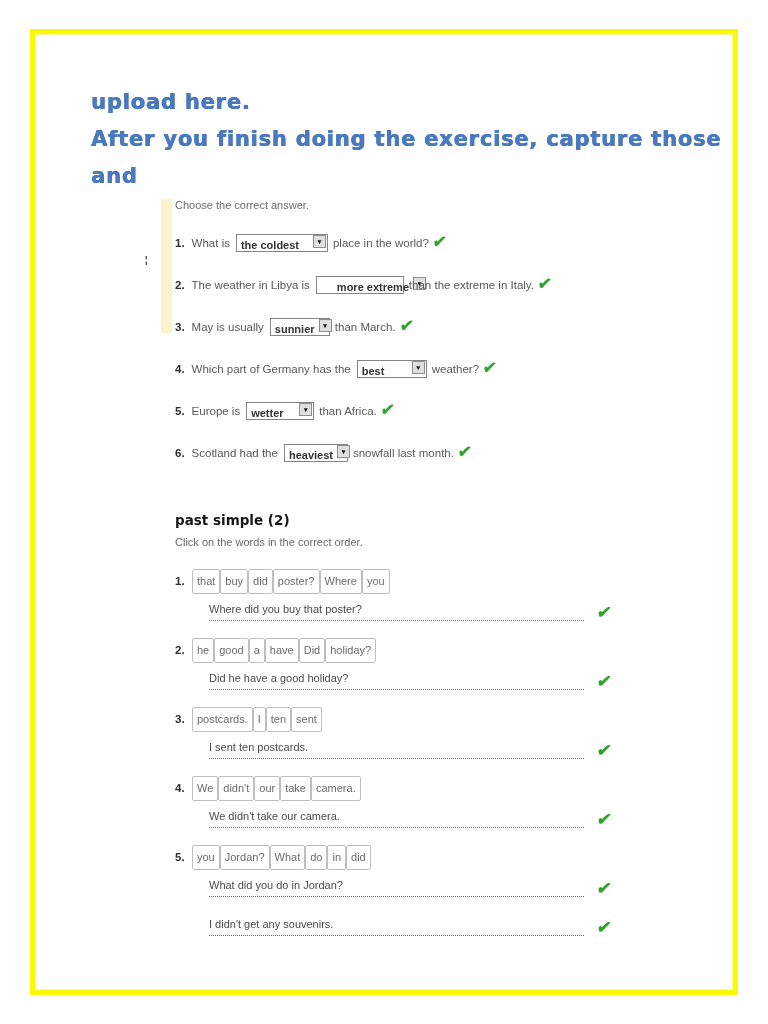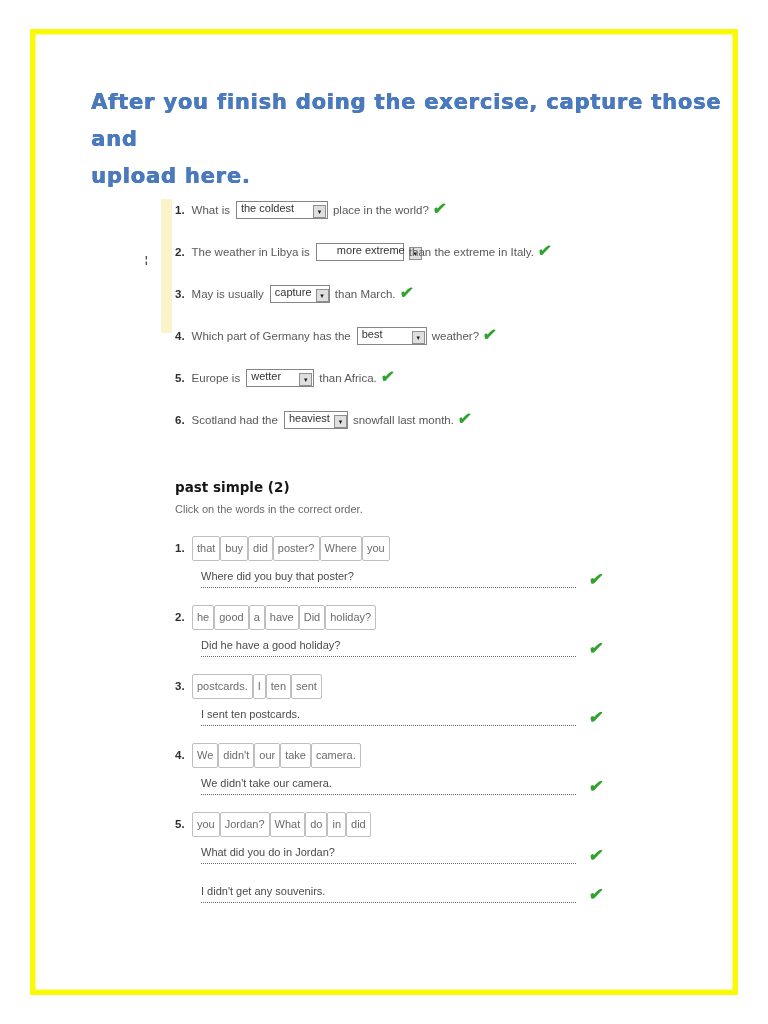--- a/index.html
+++ b/index.html
@@ -32,23 +32,23 @@
   .stray-mark{position:absolute;left:-16px;top:58px;font-size:9px;color:#333;font-weight:bold;line-height:6px;}
   section{padding-left:14px;}
   .sec-title{font-size:13.5px;font-weight:bold;color:#161616;margin:0 0 8px 0;
     font-family:"DejaVu Sans",sans-serif;}
   .sec-instr{font-size:11px;color:#6a6a6a;margin:0 0 21px 0;}
   
   .q-row{margin:0 0 20px 0;line-height:20px;white-space:nowrap;font-size:11.5px;color:#585858;}
   .q-num{font-weight:bold;color:#2e2e2e;margin-right:7px;}
   .q-text{margin-right:2px;}
   .sel{
-    display:inline-flex;align-items:flex-end;justify-content:space-between;
+    display:inline-flex;align-items:flex-start;justify-content:space-between;
     height:18px;border:1px solid #858585;background:#fff;vertical-align:middle;
-    margin:0 5px 2px 4px;padding:0 1px 0 4px;
+    margin:0 5px 2px 4px;padding:0 1px 0 4px;font-weight:bold;
   }
   .sel-text{font-size:11px;color:#333;white-space:nowrap;}
   .sel-arrow{
     width:13px;height:13px;margin-left:4px;flex:0 0 13px;
     background:#dfdfdf;border:1px solid #8f8f8f;
     display:inline-flex;align-items:center;justify-content:center;
     font-size:7px;color:#1a1a1a;line-height:1;
   }
   .check{color:var(--check-green);font-weight:bold;font-size:16px;margin-left:2px;
     display:inline-block;transform:skewX(-8deg);}
@@ -56,52 +56,53 @@
   .sec2{margin-top:48px;}
   .item{margin-bottom:17px;}
   .tiles-row{white-space:nowrap;margin-bottom:5px;line-height:20px;}
   .i-num{display:inline-block;width:17px;font-weight:bold;color:#2e2e2e;font-size:11.5px;}
   .tile{
     display:inline-block;padding:1px 4px 2px 4px;
     border:1px solid #bfbfbf;border-radius:2px;background:#fff;
     font-size:11px;color:#6b6b6b;
   }
   .answer-row{
-    position:relative;margin-left:26px;width:375px;
+    position:relative;margin-left:34px;width:375px;
     border-bottom:1.6px dotted #6b6b6b;padding-bottom:3px;
   }
   .answer-text{font-size:11px;color:#4b4b4b;}
   .answer-row .check{position:absolute;right:-27px;bottom:-3px;font-size:17px;}
 </style>
 </head>
 <body>
 
 <div class="frame">
 
   <div class="heading">
+    <div>upload here.</div>
     <div>After you finish doing the exercise, capture those and</div>
-    <div>upload here.</div>
   </div>
 
   <div class="shot">
     <div class="pale-bar"></div>
     <div class="stray-mark">¦</div>
 
     <section>
+      <p class="sec-instr">Choose the correct answer.</p>
       <div id="ex1-questions">
           <div class="q-row"><span class="q-num">1.</span><span class="q-text">What is</span><span class="sel" style="width: 92px;">
               <span class="sel-text">the coldest</span>
               <span class="sel-arrow">▾</span>
             </span><span class="q-text">place in the world?</span><span class="check">✔</span></div>
           <div class="q-row"><span class="q-num">2.</span><span class="q-text">The weather in Libya is</span><span class="sel" style="width: 88px; padding-left: 20px;">
               <span class="sel-text">more extreme</span>
               <span class="sel-arrow">▾</span>
             </span><span class="q-text">than the extreme in Italy.</span><span class="check">✔</span></div>
           <div class="q-row"><span class="q-num">3.</span><span class="q-text">May is usually</span><span class="sel" style="width: 60px;">
-              <span class="sel-text">capture</span>
+              <span class="sel-text">sunnier</span>
               <span class="sel-arrow">▾</span>
             </span><span class="q-text">than March.</span><span class="check">✔</span></div>
           <div class="q-row"><span class="q-num">4.</span><span class="q-text">Which part of Germany has the</span><span class="sel" style="width: 70px;">
               <span class="sel-text">best</span>
               <span class="sel-arrow">▾</span>
             </span><span class="q-text">weather?</span><span class="check">✔</span></div>
           <div class="q-row"><span class="q-num">5.</span><span class="q-text">Europe is</span><span class="sel" style="width: 68px;">
               <span class="sel-text">wetter</span>
               <span class="sel-arrow">▾</span>
             </span><span class="q-text">than Africa.</span><span class="check">✔</span></div>

